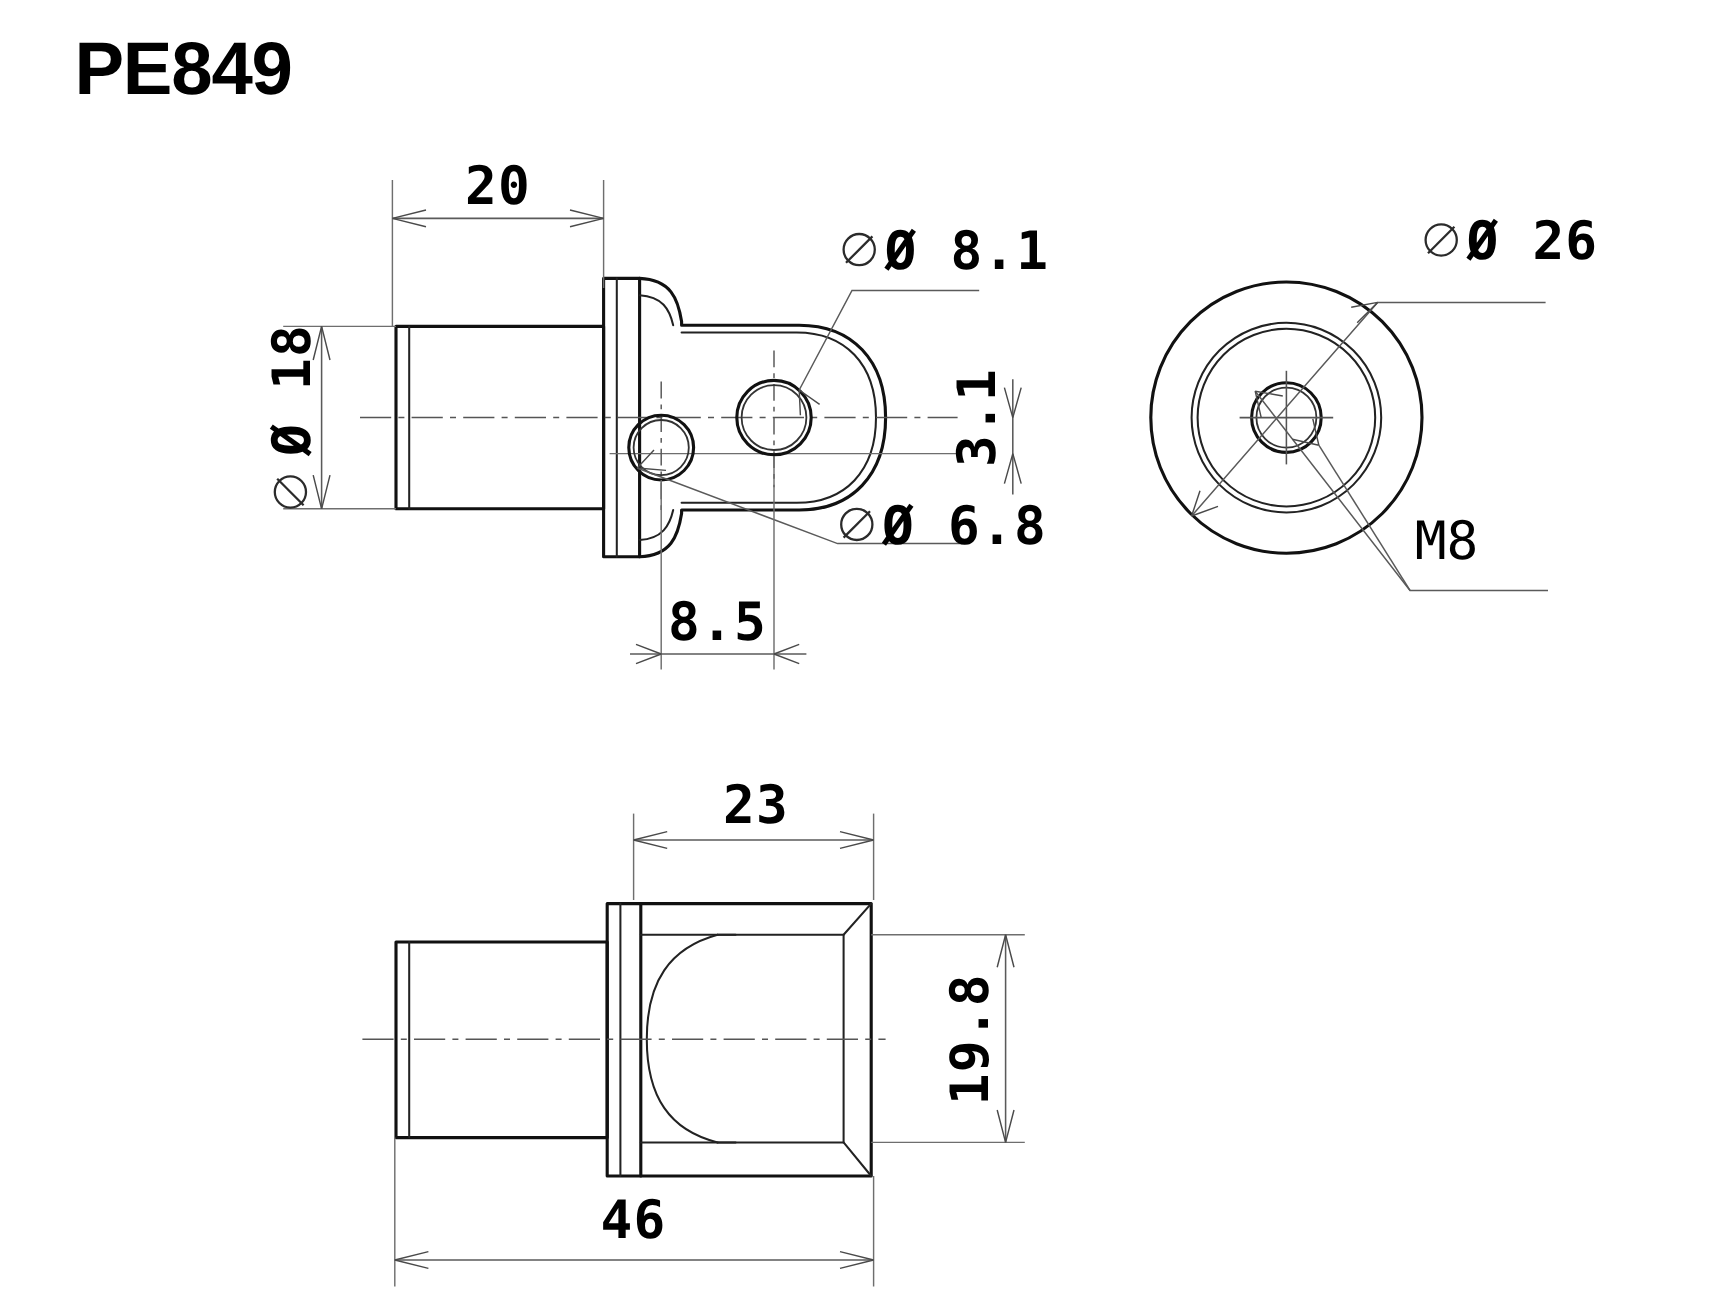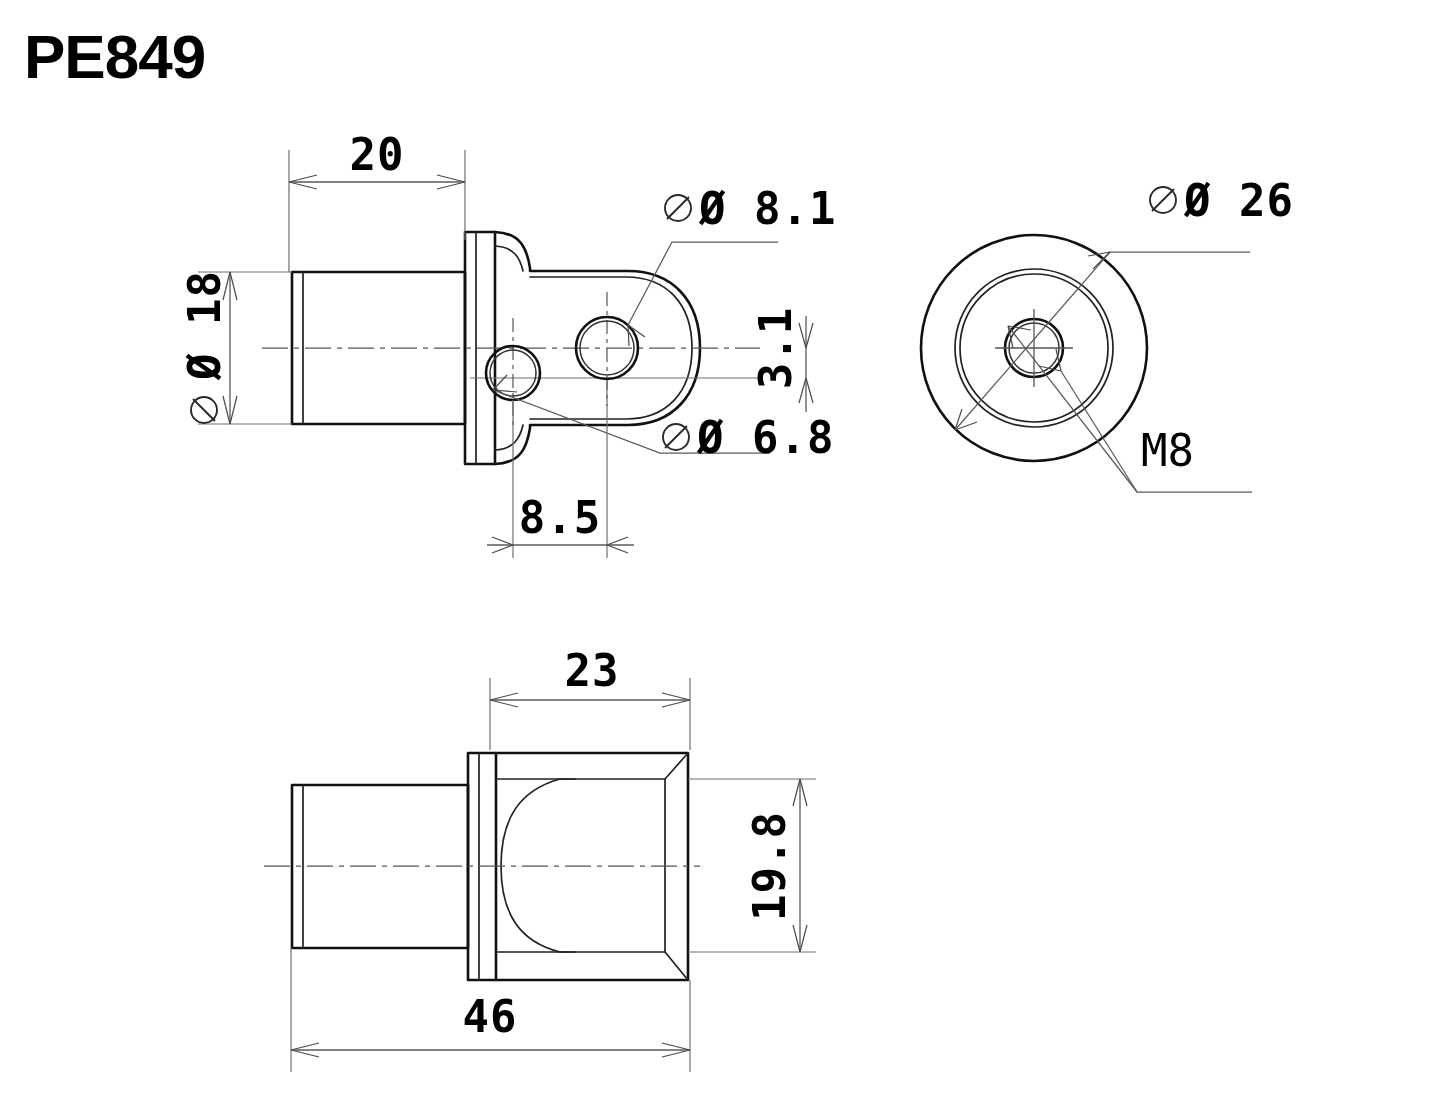--- a/index.html
+++ b/index.html
@@ -13,20 +13,21 @@
     font-family: "Liberation Sans", sans-serif;
     overflow: hidden;
     position: relative;
   }
   #drawing-root {
     position: absolute;
     top: 0;
     left: 0;
     width: 1266px;
     height: 1094px;
+    padding-left: 38px;
   }
   svg.sheet {
     display: block;
     width: 1445px;
     height: 1094px;
     background: #ffffff;
   }
   .part-outline {
     fill: none;
     stroke: #111111;

